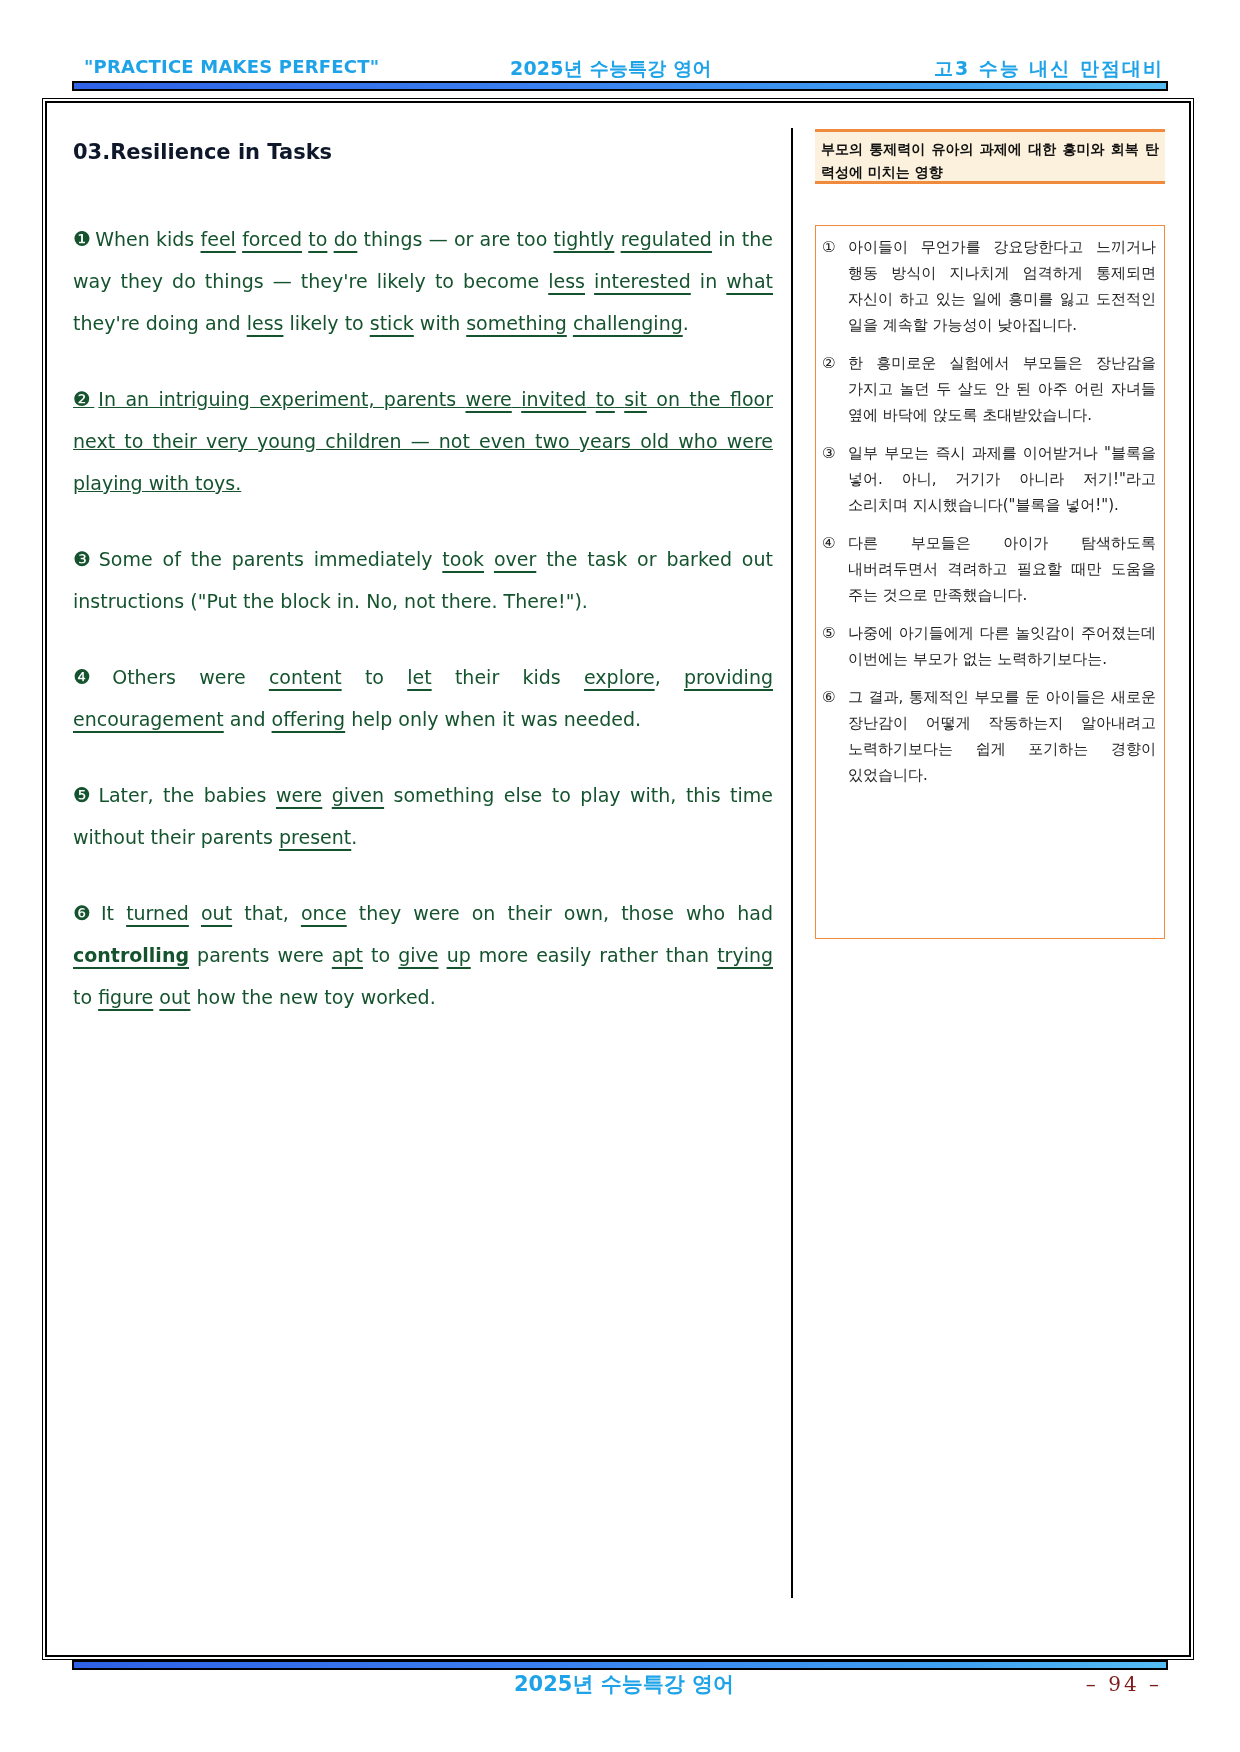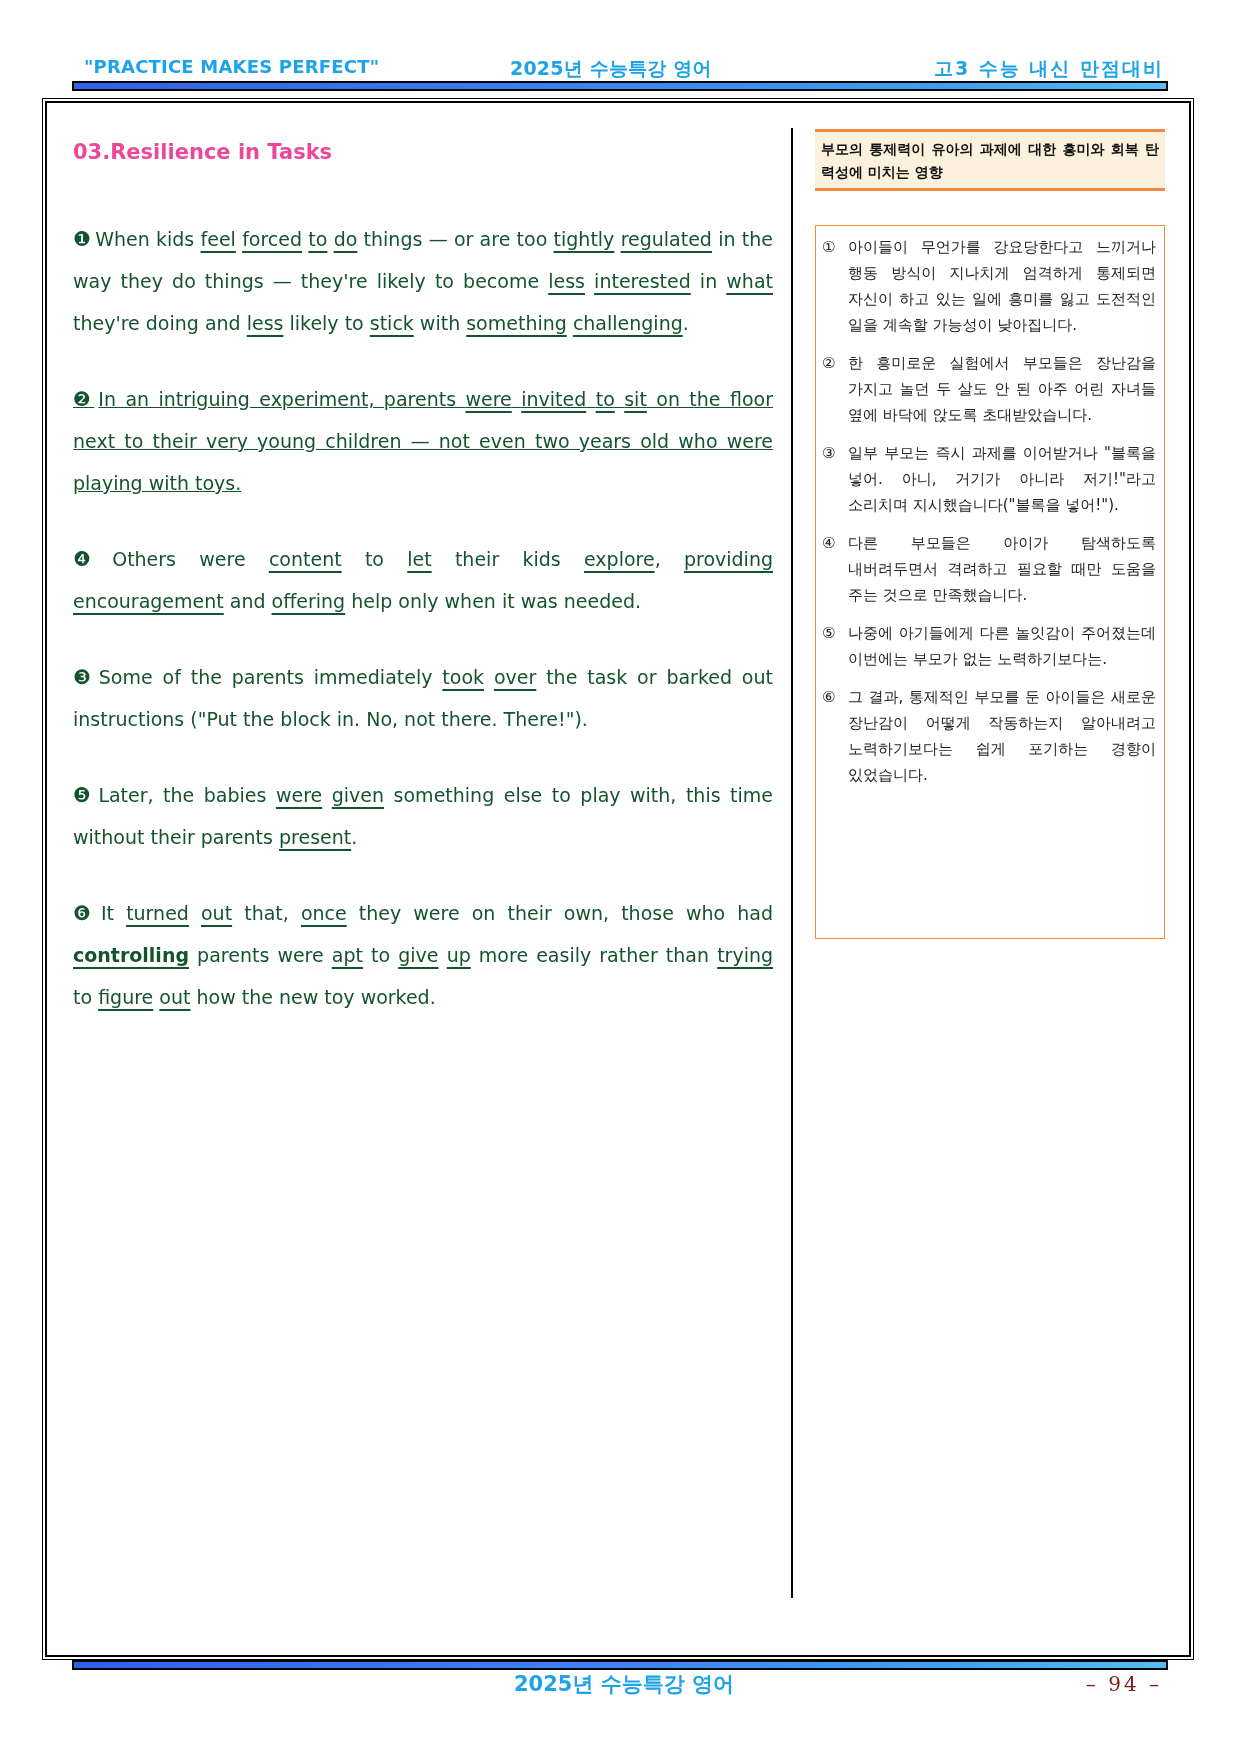--- a/index.html
+++ b/index.html
@@ -28,21 +28,21 @@
     }
     .frame-inner {
       position: absolute; left: 2px; top: 2px; right: 2px; bottom: 2px;
       border: 2px solid #000;
     }
 
     
     .main { position: absolute; left: 73px; top: 134px; width: 700px; }
     .title {
       font-family: "DejaVu Sans", sans-serif; font-weight: bold; font-size: 21px;
-      line-height: 36px; text-align: justify; text-align-last: justify; color: #ec4899;
+      line-height: 36px; text-align: justify; text-align-last: justify; color: #0f172a;
       display: flex;
     }
     .title .num { flex: 0 0 36px; margin-right: 0; white-space: nowrap; }
     .title-text { display: block; }
     .title-line1 { display: block; text-align: justify; text-align-last: justify; word-spacing: 6px; }
     .title-line2 { display: block; text-align: left; text-align-last: left; }
 
     .para {
       font-family: "DejaVu Sans", sans-serif; font-size: 19px; line-height: 42px;
       text-align: justify; color: #14532d; margin: 0;
@@ -50,21 +50,21 @@
     .para u { text-decoration: underline; text-underline-offset: 5px; text-decoration-thickness: 1.5px; }
     .marker { font-size: 20px; margin-right: 4px; }
 
     
     .divider {
       position: absolute; left: 791px; top: 128px; width: 2px; height: 1470px; background: #000;
     }
 
     
     .side-title {
-      position: absolute; left: 815px; top: 129px; width: 350px; height: 62px;
+      position: absolute; left: 815px; top: 129px; width: 350px; height: 55px;
       background: #fbf1dc; border-top: 3px solid #f08a3c; border-bottom: 3px solid #f08a3c;
       box-sizing: border-box; padding: 6px 6px 0 6px;
       font-size: 14px; font-weight: bold; line-height: 23px; color: #111;
       text-align: justify; text-align-last: left;
     }
     .side-box {
       position: absolute; left: 815px; top: 225px; width: 350px; height: 714px;
       border: 1px solid #f08a3c; box-sizing: border-box; padding: 8px 8px 0 6px;
     }
     .side-item {
@@ -105,22 +105,22 @@
 <div class="main">
   <div class="title">
     <span class="num">03.</span>
     <span class="title-text">
       <span class="title-line2">Resilience in Tasks</span>
     </span>
   </div>
   <div id="paras" style="margin-top:48px;">
       <p class="para" style="margin-top: 0px;"><span class="marker">❶</span><span>When kids </span><u>feel</u><span> </span><u>forced</u><span> </span><u>to</u><span> </span><u>do</u><span> things — or are too </span><u>tightly</u><span> </span><u>regulated</u><span> in the way they do things — they're likely to become </span><u>less</u><span> </span><u>interested</u><span> in </span><u>what</u><span> they're doing and </span><u>less</u><span> likely to </span><u>stick</u><span> with </span><u>something</u><span> </span><u>challenging</u><span>.</span></p>
       <p class="para" style="margin-top: 34px; text-decoration: underline;"><span class="marker">❷</span><span>In an intriguing experiment, parents </span><u>were</u><span> </span><u>invited</u><span> </span><u>to</u><span> </span><u>sit</u><span> on the floor next to their very young children — not even two years old who were playing with toys.</span></p>
+      <p class="para" style="margin-top: 34px;"><span class="marker">❸</span><span>Some of the parents immediately </span><u>took</u><span> </span><u>over</u><span> the task or barked out instructions ("Put the block in. No, not there. There!").</span></p>
       <p class="para" style="margin-top: 34px;"><span class="marker">❹</span><span>Others were </span><u>content</u><span> to </span><u>let</u><span> their kids </span><u>explore</u><span>, </span><u>providing</u><span> </span><u>encouragement</u><span> and </span><u>offering</u><span> help only when it was needed.</span></p>
-      <p class="para" style="margin-top: 34px;"><span class="marker">❸</span><span>Some of the parents immediately </span><u>took</u><span> </span><u>over</u><span> the task or barked out instructions ("Put the block in. No, not there. There!").</span></p>
       <p class="para" style="margin-top: 34px;"><span class="marker">❺</span><span>Later, the babies </span><u>were</u><span> </span><u>given</u><span> something else to play with, this time without their parents </span><u>present</u><span>.</span></p>
       <p class="para" style="margin-top: 34px;"><span class="marker">❻</span><span>It </span><u>turned</u><span> </span><u>out</u><span> that, </span><u>once</u><span> they were on their own, those who had </span><u style="font-weight: bold;">controlling</u><span> parents were </span><u>apt</u><span> to </span><u>give</u><span> </span><u>up</u><span> more easily rather than </span><u>trying</u><span> to </span><u>figure</u><span> </span><u>out</u><span> how the new toy worked.</span></p>
     </div>
 </div>
 
 <div class="divider"></div>
 
 <div class="side-title">부모의 통제력이 유아의 과제에 대한 흥미와 회복 탄력성에 미치는 영향</div>
 <div class="side-box" id="sidebox">
     <div class="side-item">

